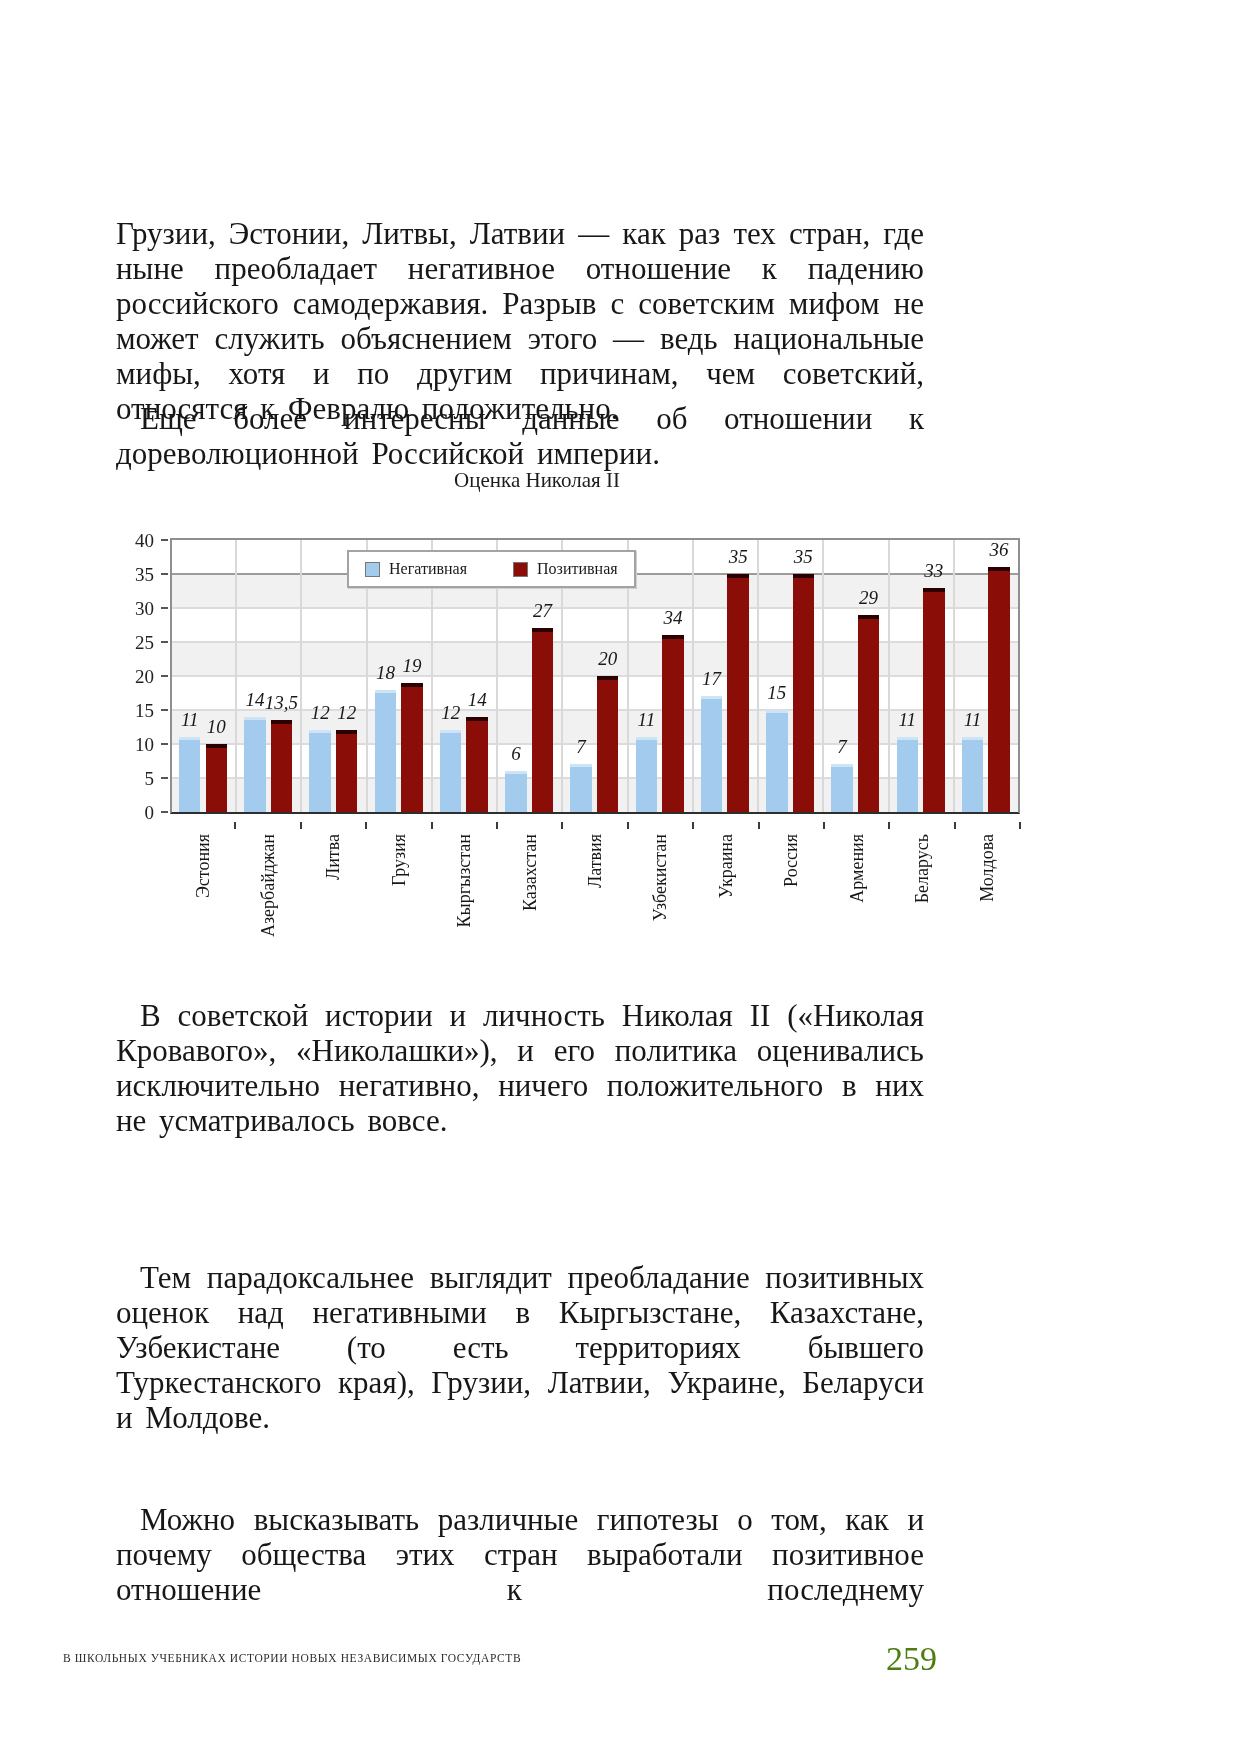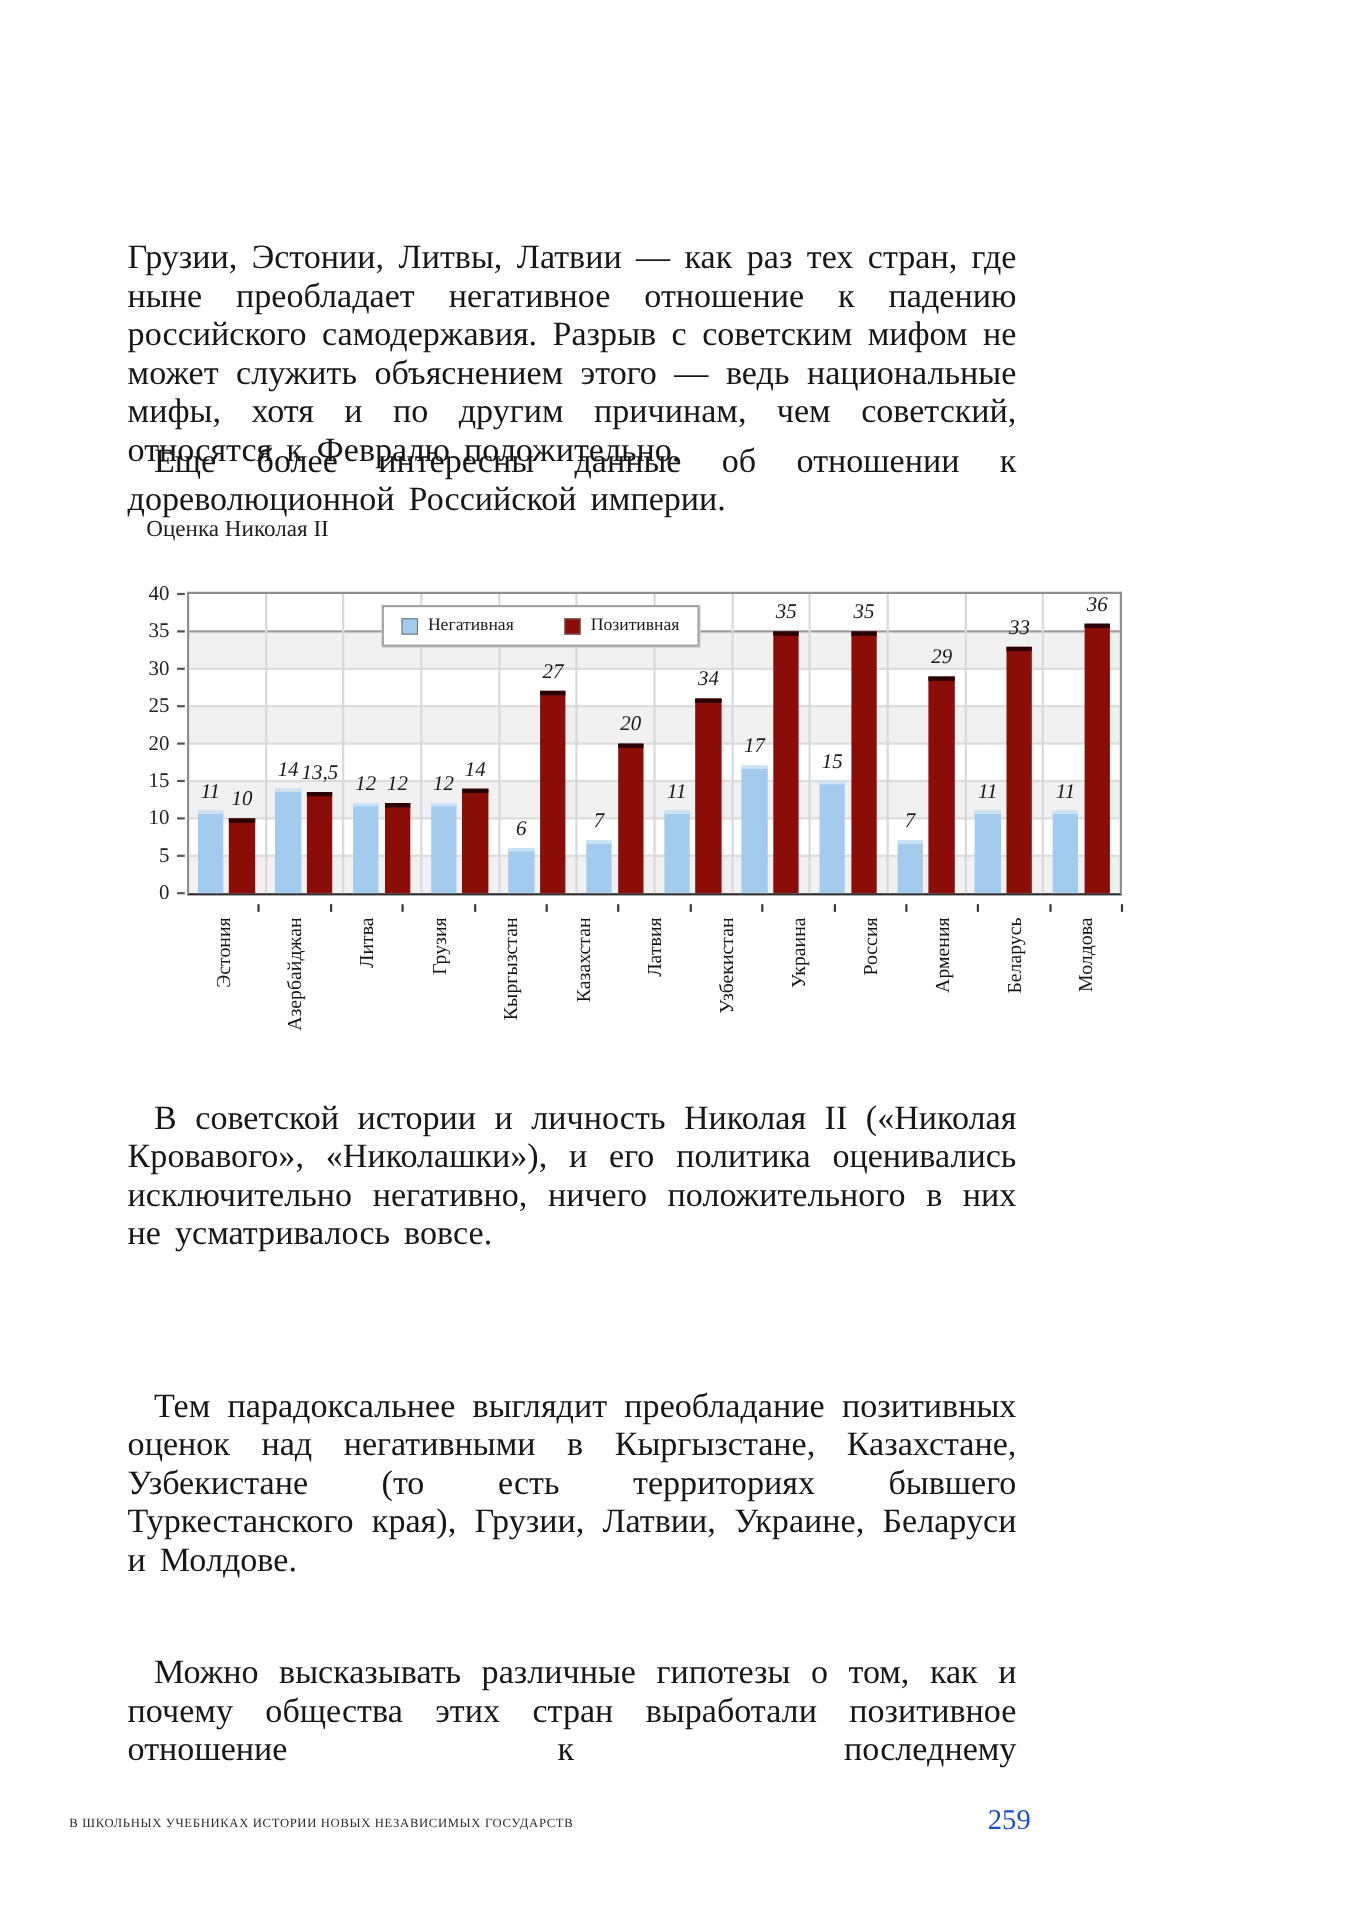--- a/index.html
+++ b/index.html
@@ -11,21 +11,21 @@
   
   .par {
     position:absolute; left:116px; width:808px;
     font-size:31px; line-height:35px; text-align:justify; word-spacing:5px;margin-top:40px;
   }
   .par.indent { text-indent:24px; }
   .par.justify-last { text-align-last:justify; }
   
   .chart-title {
     position:absolute; top:468px; left:133px; width:808px;
-    font-size:21px; color:#1d1d1d;
+    text-align:center; font-size:21px; color:#1d1d1d;
   }
   .y-axis { position:absolute; top:538px; left:112px; width:56px; height:276px; font-size:19px; color:#222; }
   .ytick  { position:absolute; right:14px; transform:translateY(-50%); line-height:1; }
   .ymark  { position:absolute; right:0; width:7px; height:2px; background:#555; transform:translateY(-50%); }
   .plot {
     position:absolute; top:538px; left:170px; width:850px; height:276px;
     border:2px solid #8f8f8f; border-bottom:2px solid #2e2e2e;
     background:repeating-linear-gradient(to bottom,#ffffff 0px,#ffffff 34px,#f1f1f1 34px,#f1f1f1 68px);
   }
   .gridline { position:absolute; left:0; right:0; height:2px; background:#dcdcdc; }
@@ -58,21 +58,21 @@
     writing-mode:vertical-rl; transform:rotate(180deg);
     font-size:18px; color:#161616; white-space:nowrap; line-height:1;
   }
   
   .footer-title {
     position:absolute; left:63px; top:1652px;
     font-size:11.5px; letter-spacing:0.6px; color:#2c2c2c; white-space:nowrap;
   }
   .footer-page {
     position:absolute; top:1640px; right:302px;
-    font-size:26px; color:#1d4ed8;
+    font-size:34px; color:#4d7c0f;
   }
 </style>
 </head>
 <body>
 
 <div class="page">
 
   <p class="par" style="top:176px">Грузии, Эстонии, Литвы, Латвии — как раз тех стран, где ныне преобладает негативное отношение к падению российского самодержавия. Разрыв с советским мифом не может служить объяснением этого — ведь национальные мифы, хотя и по другим причинам, чем советский, относятся к Февралю положительно.</p>
   <p class="par indent" style="top:361px">Еще более интересны данные об отношении к дореволюционной Российской империи.</p>
 
@@ -122,20 +122,26 @@
           <div class="bar pos" style="height: 91.8px;"></div>
           <div class="bar-label pos-l" style="bottom: 99.8px; margin-top: 44px;">13,5</div>
         </div>
         <div class="cat">
           <div class="bar neg" style="height: 81.6px;"></div>
           <div class="bar-label neg-l" style="bottom: 89.6px;">12</div>
           <div class="bar pos" style="height: 81.6px;"></div>
           <div class="bar-label pos-l" style="bottom: 89.6px;">12</div>
         </div>
         <div class="cat">
+          <div class="bar neg" style="height: 122.4px;"></div>
+          <div class="bar-label neg-l" style="bottom: 130.4px;">18</div>
+          <div class="bar pos" style="height: 129.2px;"></div>
+          <div class="bar-label pos-l" style="bottom: 137.2px;">19</div>
+        </div>
+        <div class="cat">
           <div class="bar neg" style="height: 81.6px;"></div>
           <div class="bar-label neg-l" style="bottom: 89.6px;">12</div>
           <div class="bar pos" style="height: 95.2px;"></div>
           <div class="bar-label pos-l" style="bottom: 103.2px;">14</div>
         </div>
         <div class="cat">
           <div class="bar neg" style="height: 40.8px;"></div>
           <div class="bar-label neg-l" style="bottom: 48.8px;">6</div>
           <div class="bar pos" style="height: 183.6px;"></div>
           <div class="bar-label pos-l" style="bottom: 191.6px;">27</div>

